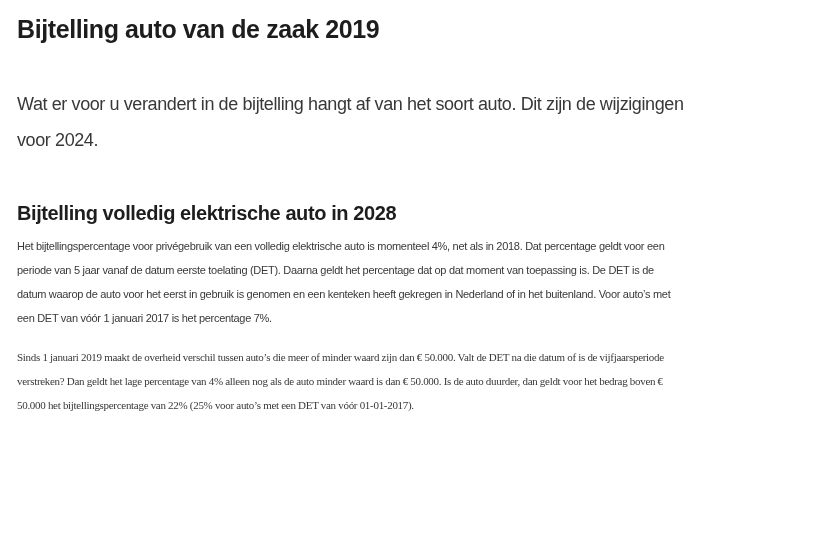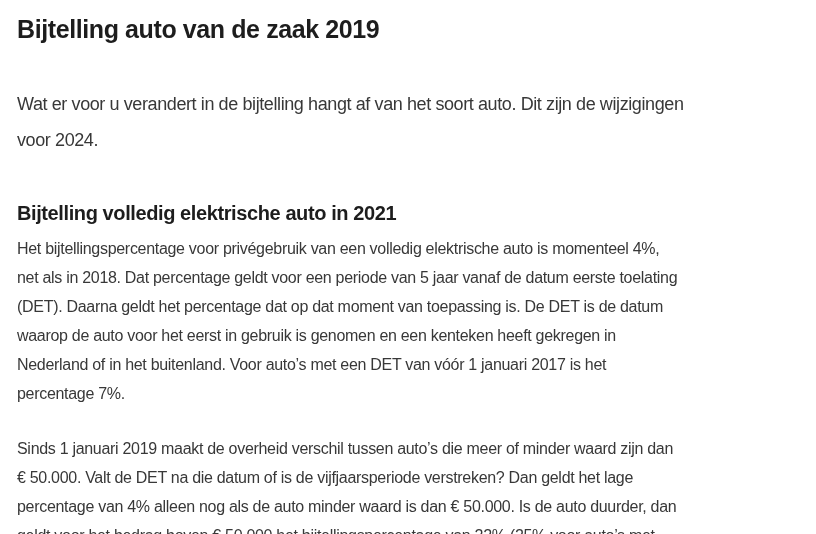--- a/index.html
+++ b/index.html
@@ -31,36 +31,36 @@
   h2.section-heading {
     margin: 43px 0 0 0;
     font-size: 20px;
     line-height: 24px;
     font-weight: 700;
     letter-spacing: -0.4px;
     color: var(--text-heading, #1d1d1d);
   }
   p.body-paragraph {
     margin: 9px 0 0 0;
-    font-size: 16px;
-    line-height: 29px;
+    font-size: 11px;
+    line-height: 24px;
     letter-spacing: -0.3px;
     color: var(--text-body, #383838);
     max-width: 775px;
   }
-  p.body-paragraph + p.body-paragraph { margin-top: 26px; }
+  p.body-paragraph + p.body-paragraph { margin-top: 15px; font-family: Liberation Serif, serif; }
 </style>
 </head>
 <body>
 
 <main class="page">
   <h1 class="page-title">Bijtelling auto van de zaak 2019</h1>
 
   <p class="intro">Wat er voor u verandert in de bijtelling hangt af van het soort auto. Dit zijn de wijzigingen voor 2024.</p>
 
   <section>
-    <h2 class="section-heading">Bijtelling volledig elektrische auto in 2021</h2>
+    <h2 class="section-heading">Bijtelling volledig elektrische auto in 2028</h2>
 
     <p class="body-paragraph">Het bijtellingspercentage voor privégebruik van een volledig elektrische auto is momenteel 4%, net als in 2018. Dat percentage geldt voor een periode van 5 jaar vanaf de datum eerste toelating (DET). Daarna geldt het percentage dat op dat moment van toepassing is. De DET is de datum waarop de auto voor het eerst in gebruik is genomen en een kenteken heeft gekregen in Nederland of in het buitenland. Voor auto’s met een DET van vóór 1 januari 2017 is het percentage 7%.</p>
 
     <p class="body-paragraph">Sinds 1 januari 2019 maakt de overheid verschil tussen auto’s die meer of minder waard zijn dan € 50.000. Valt de DET na die datum of is de vijfjaarsperiode verstreken? Dan geldt het lage percentage van 4% alleen nog als de auto minder waard is dan € 50.000. Is de auto duurder, dan geldt voor het bedrag boven € 50.000 het bijtellingspercentage van 22% (25% voor auto’s met een DET van vóór 01-01-2017).</p>
   </section>
 </main>
 
 </body></html>

